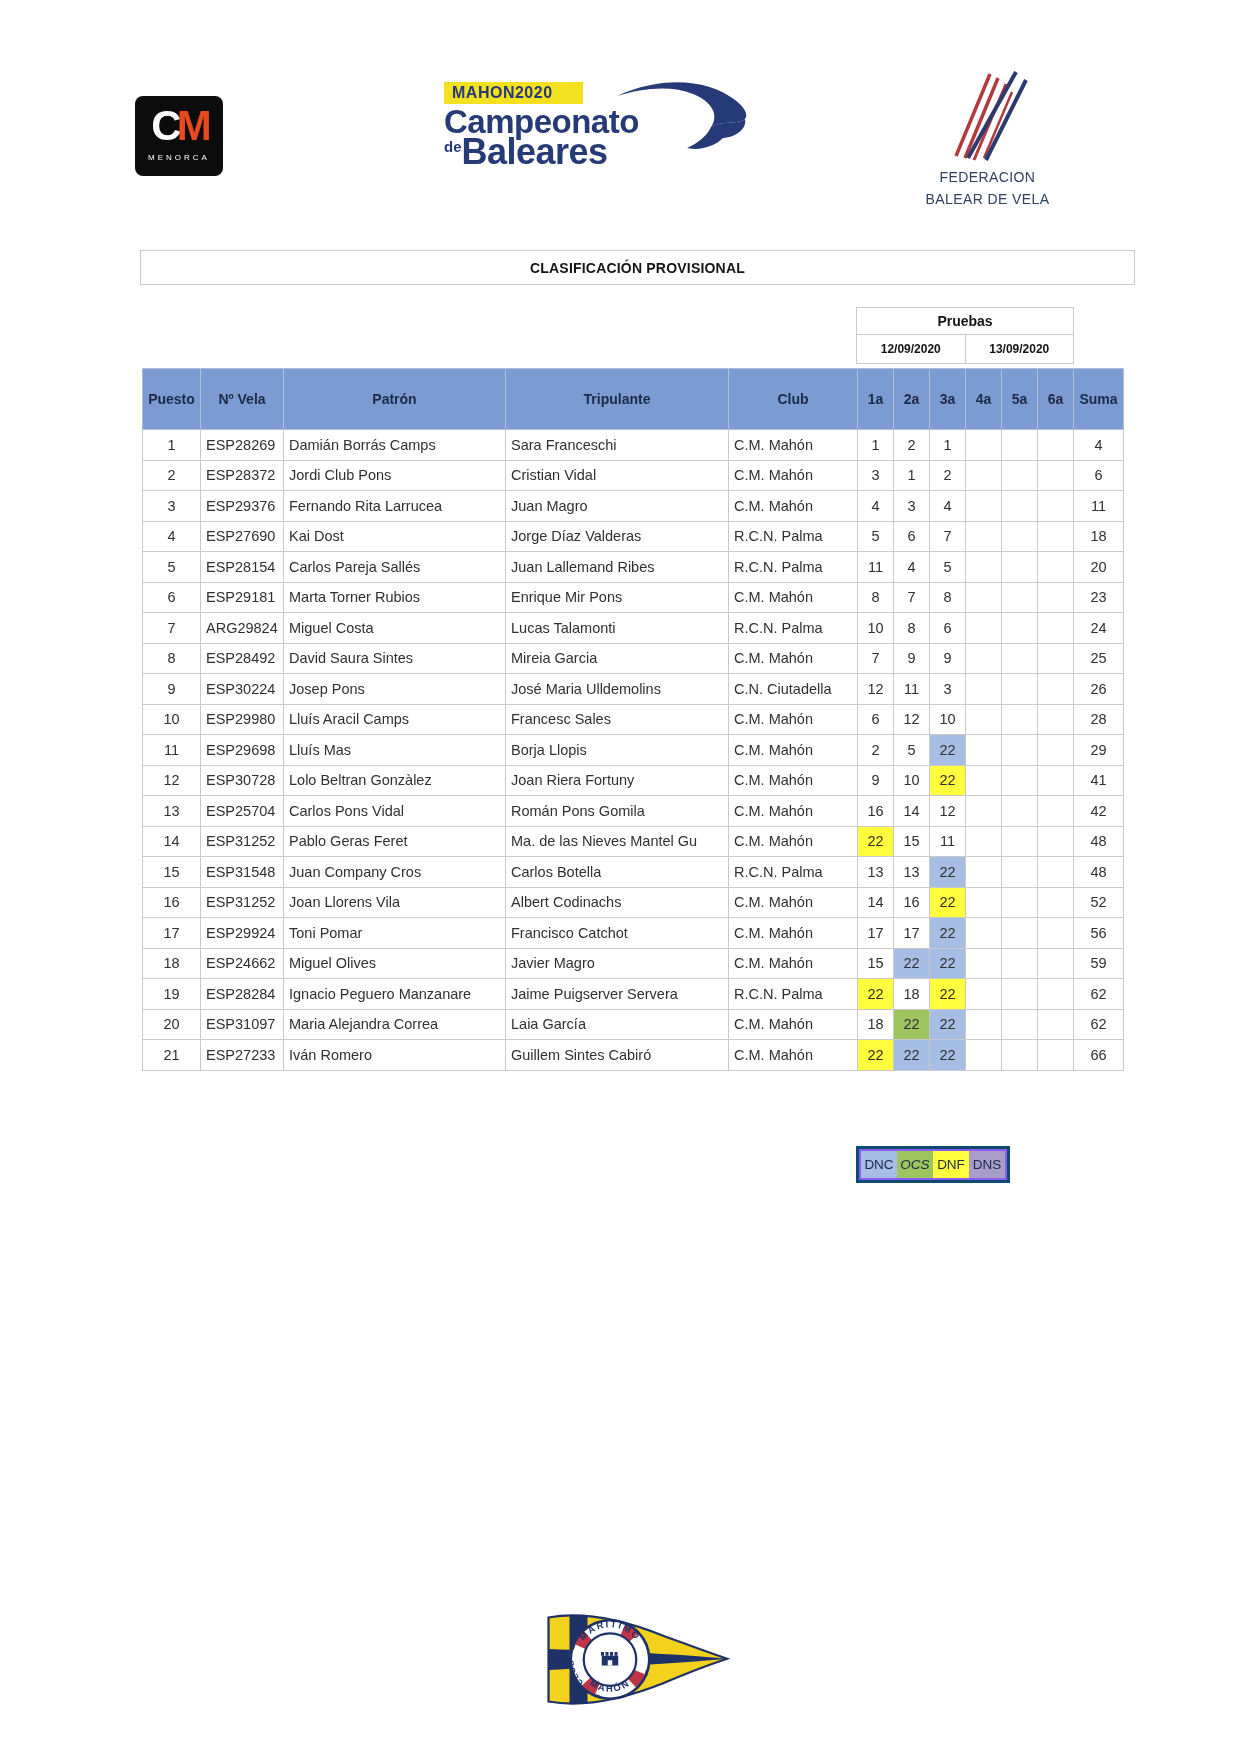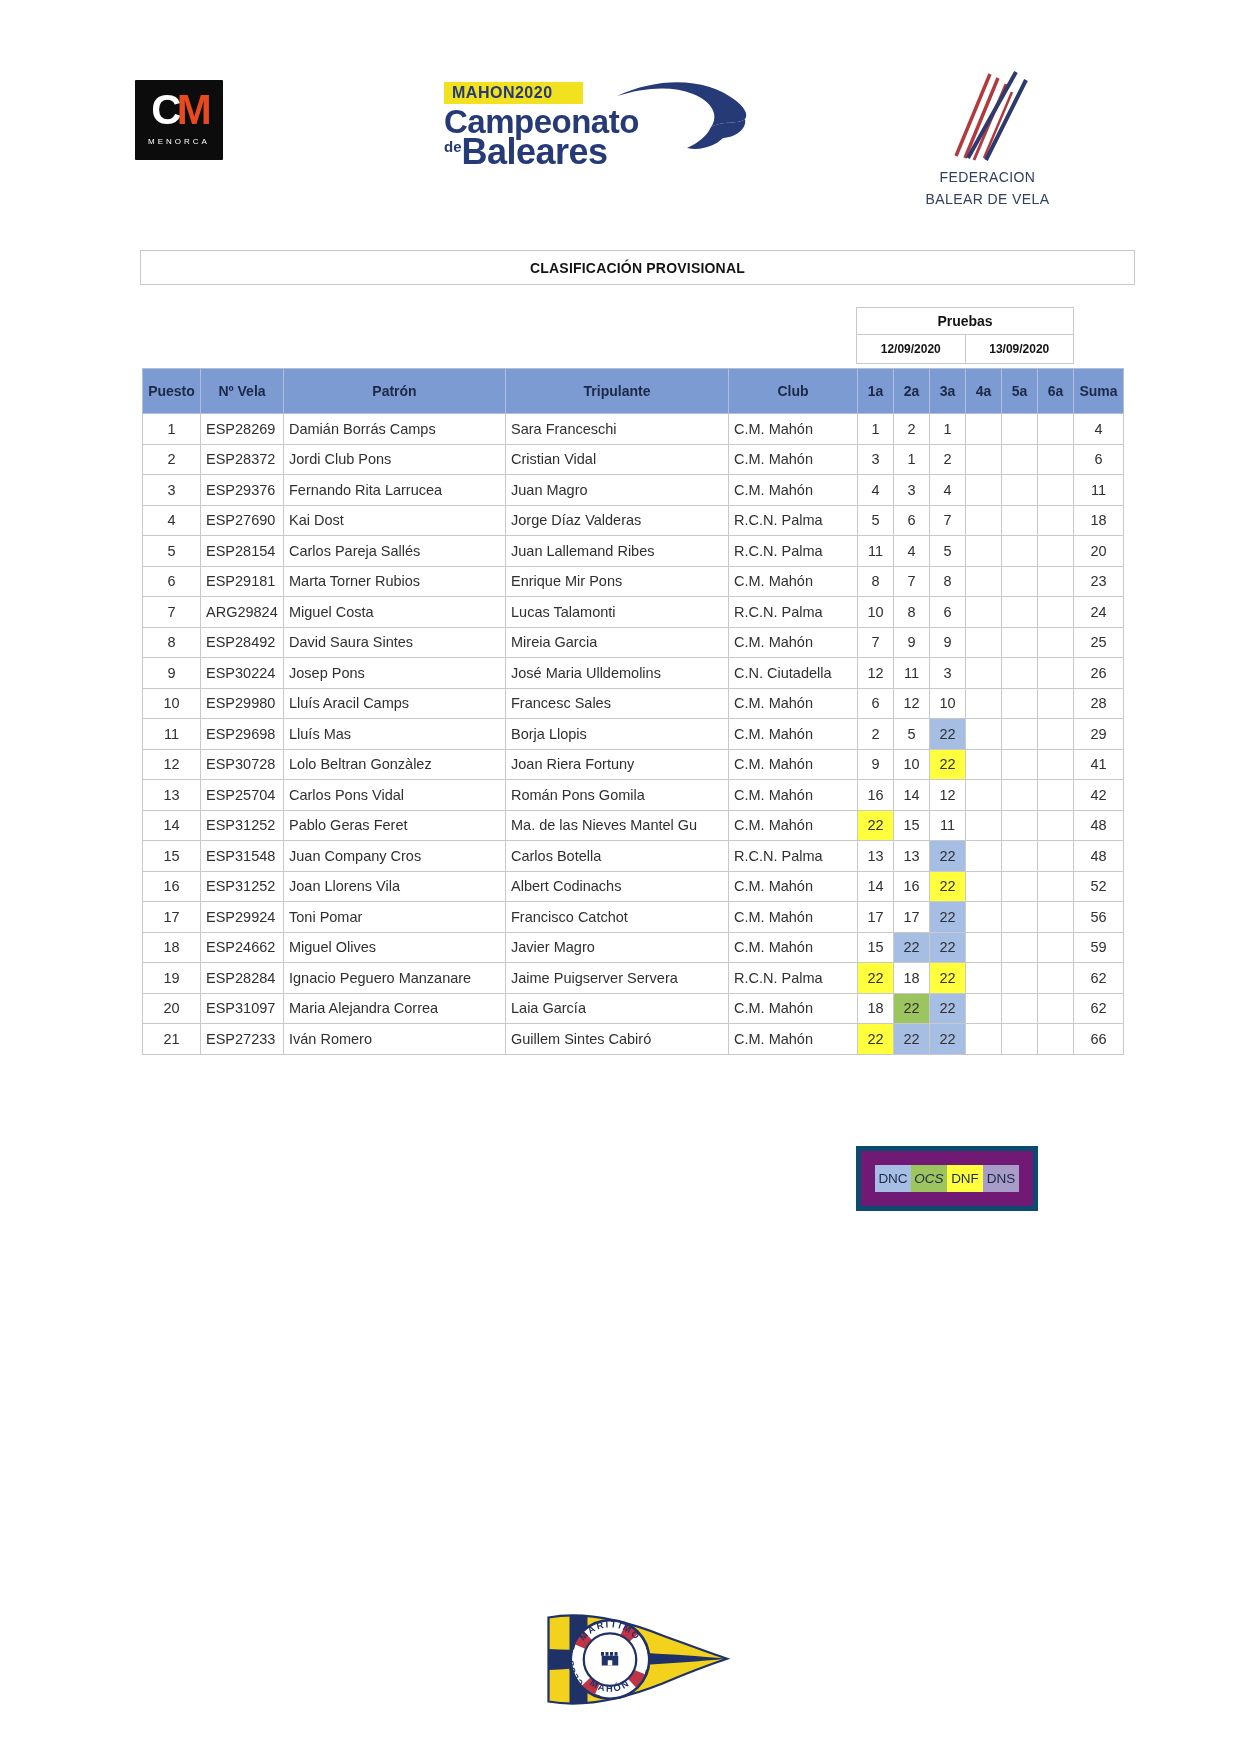--- a/index.html
+++ b/index.html
@@ -1,21 +1,21 @@
 <!DOCTYPE html>
 <html><head>
 <meta charset="utf-8">
 <style>
   html,body{margin:0;padding:0;background:#fff;}
   .page{position:relative;width:1240px;height:1754px;background:#ffffff;overflow:hidden;
         font-family:"Liberation Sans", sans-serif;color:#2e2e2e;}
 
   
-  .logo-cm{position:absolute;left:135px;top:80px;width:88px;height:80px;background:#0c0c0c;
-           border-radius:1px;text-align:center;}
+  .logo-cm{position:absolute;left:135px;top:96px;width:88px;height:80px;background:#0c0c0c;
+           border-radius:8px;text-align:center;}
   .logo-cm .letters{font-size:42px;font-weight:bold;letter-spacing:-5px;line-height:1;margin-top:9px;}
   .logo-cm .letter-c{color:#ffffff;}
   .logo-cm .letter-m{color:#e8491d;}
   .logo-cm .cm-sub{font-size:8px;letter-spacing:3px;color:#ffffff;margin-top:6px;}
 
   .logo-camp{position:absolute;left:440px;top:80px;width:315px;height:95px;}
   .camp-badge{position:absolute;left:4px;top:2px;background:#f2e11e;color:#263a77;
               font-weight:bold;font-size:16px;padding:2px 30px 2px 8px;letter-spacing:0.5px;}
   .camp-line1{position:absolute;left:4px;top:23px;font-size:33px;font-weight:bold;color:#263a77;letter-spacing:-0.5px;}
   .camp-line2{position:absolute;left:4px;top:51px;color:#263a77;white-space:nowrap;}
@@ -36,27 +36,27 @@
   .pruebas-label{height:26px;border:1px solid #c9c9c9;text-align:center;font-weight:bold;
                  font-size:14px;line-height:26px;color:#141414;}
   .pruebas-dates{display:flex;border:1px solid #c9c9c9;border-top:none;height:28px;}
   .pruebas-dates .pdate{flex:1;text-align:center;font-weight:bold;font-size:12px;line-height:28px;color:#141414;}
   .pruebas-dates .pdate + .pdate{border-left:1px solid #c9c9c9;}
 
   
   table.results{position:absolute;left:142px;top:368px;width:981px;border-collapse:collapse;
                 table-layout:fixed;font-size:14.5px;color:#303030;border:1px solid #9c9c9c;}
   table.results th{background:#7c9bd3;color:#1c2947;font-size:14px;font-weight:bold;height:28px;
-                   border:1px solid #b3bfd8;padding:8px 2px;overflow:hidden;white-space:nowrap;}
+                   border:1px solid #b3bfd8;padding:16px 2px;overflow:hidden;white-space:nowrap;}
   table.results td{border:1px solid #c9c9c9;height:29.5px;padding:0 5px;white-space:nowrap;
                    overflow:hidden;background:#fff;}
   td.c-center{text-align:center;padding:0;}
 
   
-  .legend{position:absolute;left:856px;top:1146px;border:5px solid #0c4a6e;padding:14px;display:flex;background:#701a75;}
+  .legend{position:absolute;left:856px;top:1146px;border:3px solid #0c4a6e;padding:2px;display:flex;background:#8b5cf6;}
   .legend-cell{width:36px;height:27px;text-align:center;line-height:27px;font-size:13.5px;color:#1c2947;}
 
   
   .pennant{position:absolute;left:538px;top:1610px;}
 </style>
 </head>
 <body>
 
 <div class="page">
 

